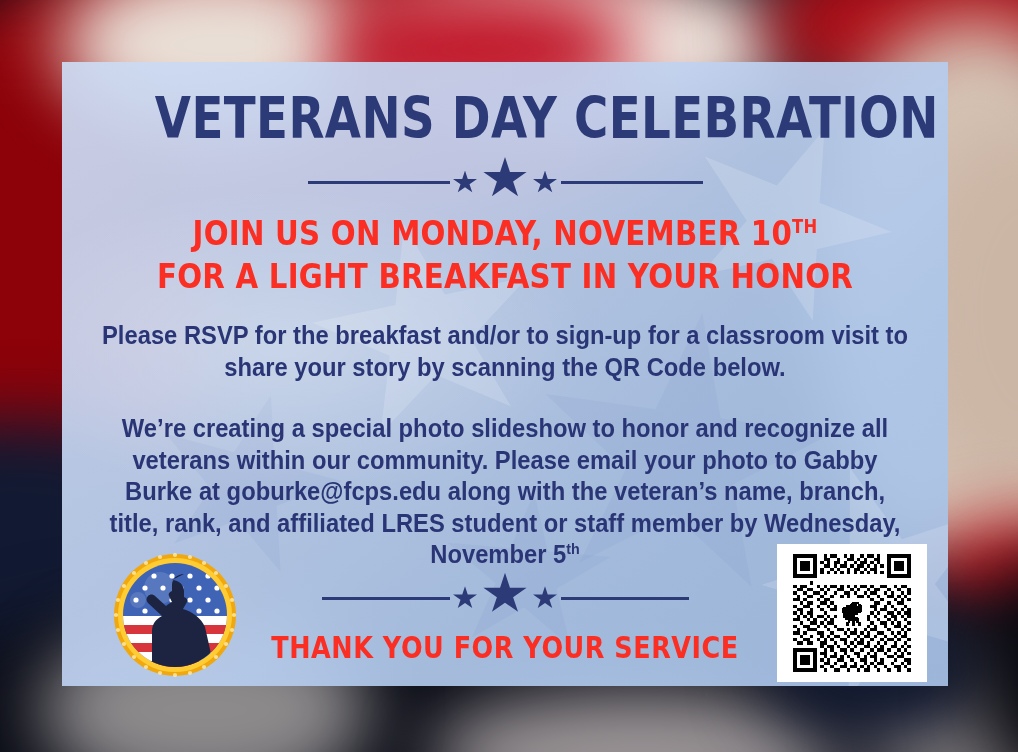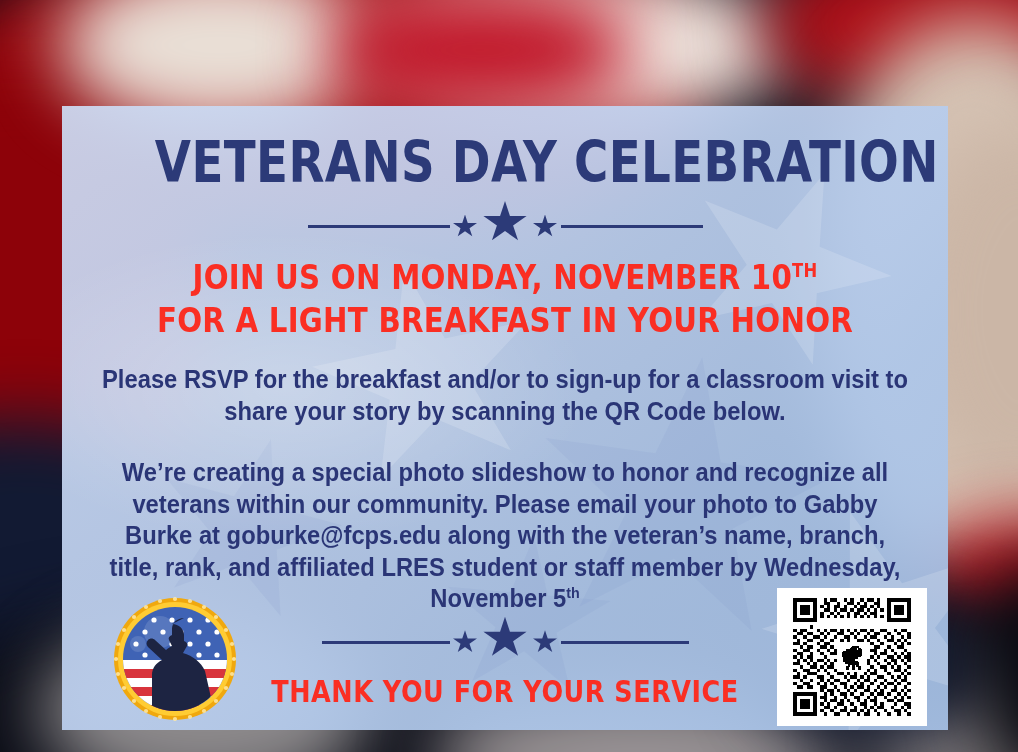--- a/index.html
+++ b/index.html
@@ -29,21 +29,20 @@
   .bd-navy-b     { left:760px;  top:600px;  width:240px;  height:140px; background:#131a30; border-radius:50%; }
   .bd-dark-r     { left:980px;  top:560px;  width:140px;  height:230px; background:#07080f; border-radius:40%; }
 
   
   #card {
     position:absolute; left:62px; top:62px; width:886px; height:624px;
     background:
       linear-gradient(140deg, rgba(205,219,243,0.93) 0%, rgba(192,210,240,0.93) 38%,
                       rgba(174,199,234,0.93) 70%, rgba(166,193,230,0.93) 100%);
     overflow:hidden;
-    margin-top:44px;
   }
   
   .wm {
     position:absolute; background:rgba(255,255,255,0.16);
     clip-path:polygon(50% 0%,61% 35%,98% 35%,68% 57%,79% 91%,50% 70%,21% 91%,32% 57%,2% 35%,39% 35%);
   }
   .wm.d { background:rgba(120,150,200,0.13); }
   .wm1 { left:250px; top:160px; width:230px; height:220px; transform:rotate(-12deg); }
   .wm2 { left:470px; top:250px; width:300px; height:290px; transform:rotate(8deg); }
   .wm3 { left:620px; top:60px;  width:210px; height:200px; transform:rotate(22deg); }

